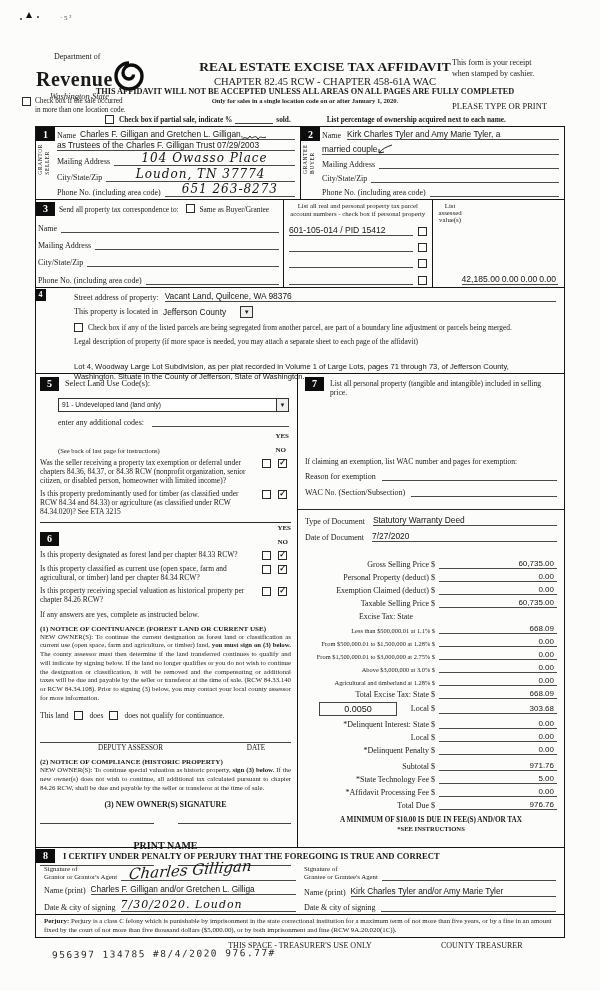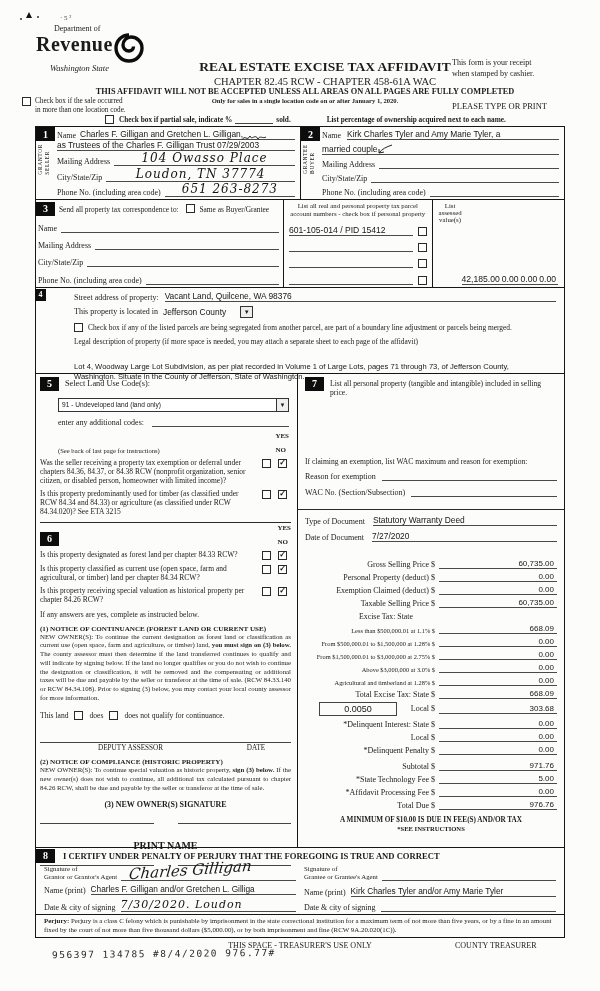--- a/index.html
+++ b/index.html
@@ -76,23 +76,23 @@
 
 <div class="page">
 
   <svg class="squig" style="left:18px;top:8px" width="80" height="16" viewBox="0 0 80 16">
     <path d="M8 10 l3 -6 l3 6 z" fill="#111"></path>
       <circle cx="3" cy="11" r="1" fill="#333"></circle>
       <circle cx="20" cy="9" r="1" fill="#333"></circle>
     <text x="42" y="12" font-size="7" fill="#444" font-family="serif">· 5 ²</text>
   </svg>
 
-  <div class="abs" style="left:36px;top:24px;width:150px">
+  <div class="abs" style="left:36px;top:52px;width:150px">
     <div style="font-size:8px;margin-left:18px">Department of</div>
-    <div style="display:flex;align-items:flex-start">
+    <div style="display:flex;align-items:flex-end">
       <span class="b" style="font-size:20px;letter-spacing:.5px">Revenue</span>
       <svg width="30" height="30" viewBox="0 0 30 30" style="margin-left:1px">
         <path d="M15 2 a13 13 0 1 0 13 13 c0 -7 -6 -11 -11 -11 a8 8 0 0 0 -8 8 a6 6 0 0 0 6 6 a4.5 4.5 0 0 0 4.5 -4.5" fill="none" stroke="#0d0d0d" stroke-width="3.4"></path>
       </svg>
     </div>
     <div class="i" style="font-size:8.5px;margin-left:14px">Washington State</div>
   </div>
 
   <div class="abs c" style="left:160px;top:59px;width:330px">
     <div class="b" style="font-size:13.5px">REAL ESTATE EXCISE TAX AFFIDAVIT</div>
@@ -392,21 +392,21 @@
             </div>
         </div>
       </div>
 
       <div class="col-r">
         <div style="display:flex;gap:6px;align-items:flex-start">
           <span class="badge">7</span>
           <span style="font-size:7.6px;padding-top:2px">List all personal property (tangible and intangible) included in selling price.</span>
         </div>
         <div style="height:60px"></div>
-        <div style="font-size:7.6px">If claiming an exemption, list WAC maximum and reason for exemption:</div>
+        <div style="font-size:7.6px">If claiming an exemption, list WAC number and pages for exemption:</div>
         <div class="frow" style="margin-top:5px">
           <span style="margin-right:6px">Reason for exemption</span>
           <span class="fill"></span>
         </div>
         <div class="frow" style="margin-top:6px">
           <span style="margin-right:6px">WAC No. (Section/Subsection)</span>
           <span class="fill"></span>
         </div>
         <div style="border-top:1px solid #2a2a2a;margin:12px -7px 0 -7px"></div>
         <div class="frow" style="margin-top:5px">
@@ -541,16 +541,16 @@
           </div>
         </div>
       </div>
       <div class="perjury">
         <span class="b">Perjury:</span> <span>Perjury is a class C felony which is punishable by imprisonment in the state correctional institution for a maximum term of not more than five years, or by a fine in an amount fixed by the court of not more than five thousand dollars ($5,000.00), or by both imprisonment and fine (RCW 9A.20.020(1C)).</span>
       </div>
     </div>
   </div>
 
   <div class="abs" style="left:200px;top:941px;width:200px;text-align:center;font-size:8px">THIS SPACE - TREASURER'S USE ONLY</div>
-  <div class="abs" style="left:455px;top:941px;font-size:8px">COUNTY TREASURER</div>
+  <div class="abs" style="left:441px;top:941px;font-size:8px">COUNTY TREASURER</div>
   <div class="abs stamp" style="left:52px;top:948px">956397 134785 #8/4/2020 976.77#</div>
 
 </div>
 
 </body></html>

